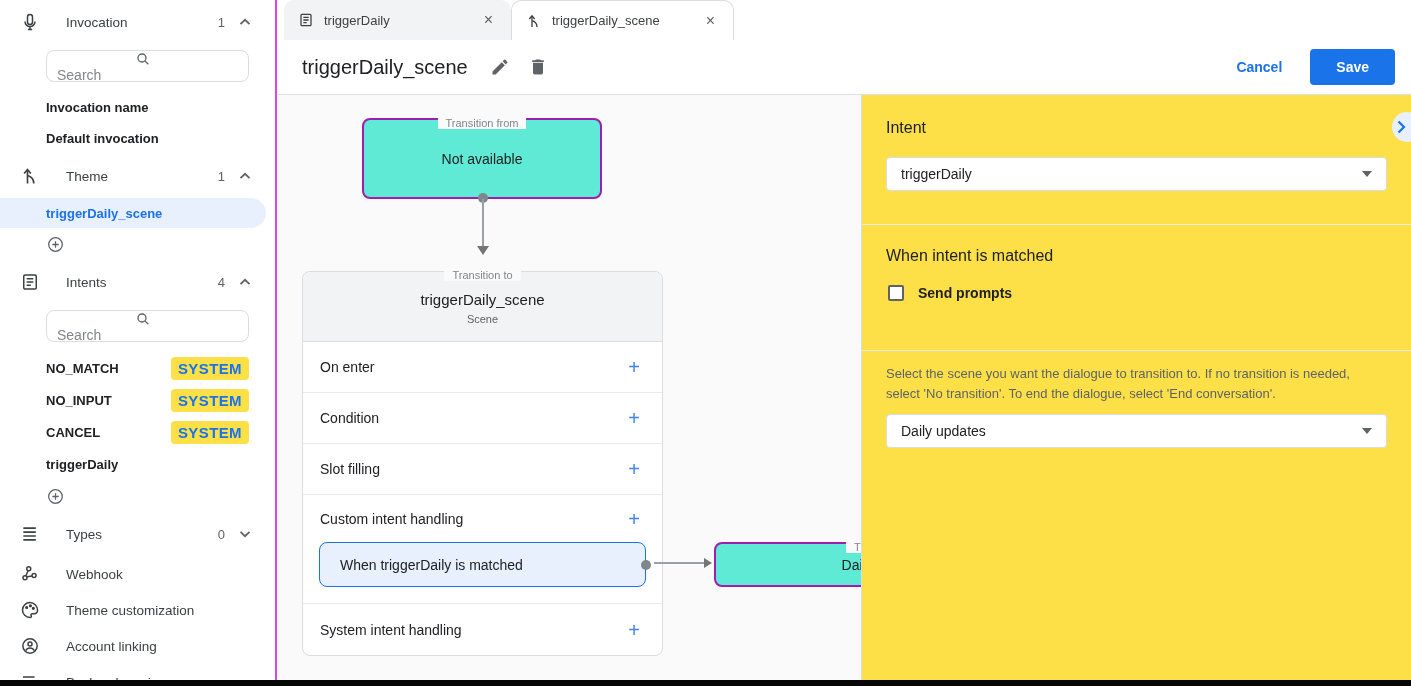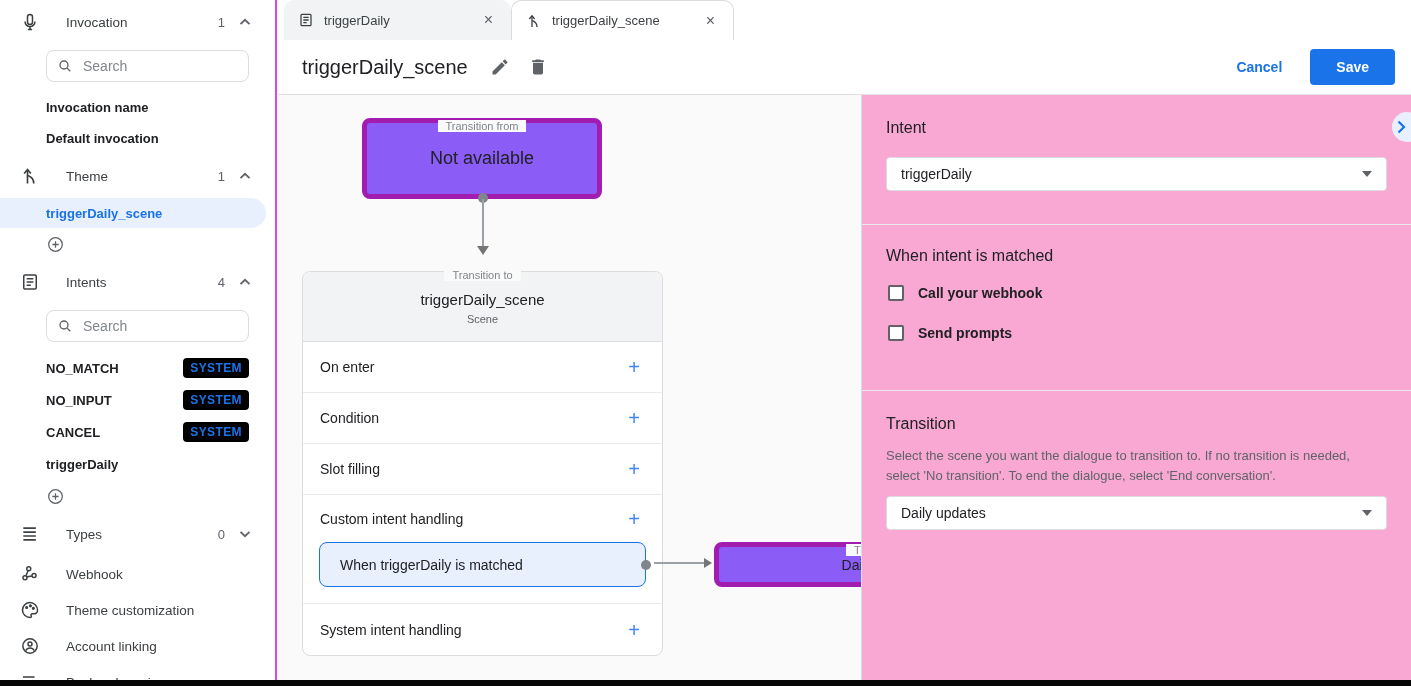--- a/index.html
+++ b/index.html
@@ -18,39 +18,39 @@
   .side-row {
     display: flex; align-items: center; height: 44px; padding: 0 24px 0 20px;
     font-size: 13.5px; color: #3c4043; cursor: pointer;
   }
   .side-row .icn { width: 20px; height: 20px; margin-right: 26px; flex: 0 0 auto; }
   .side-row .lbl { flex: 1; }
   .side-row .cnt { color: #5f6368; font-size: 13px; margin-right: 14px; }
   .searchbox {
     display: flex; align-items: center; height: 32px;
     margin: 6px 26px 10px 46px; border: 1px solid #dadce0; border-radius: 8px;
-    padding: 0 10px; background: #fff;
+    padding: 0 10px; background: #fff; flex-direction: column;
   }
   .searchbox input {
     border: none; outline: none; font-size: 14px; width: 100%;
     font-family: "Liberation Sans", sans-serif; color: #202124; background: transparent;
   }
   .searchbox input::placeholder { color: #80868b; }
   .searchbox .icn { width: 16px; height: 16px; margin-right: 10px; flex: 0 0 auto; }
   .side-item {
     height: 31px; display: flex; align-items: center; padding: 0 26px 0 46px;
     font-size: 13px; font-weight: bold; color: #202124; cursor: pointer;
   }
   .side-item.sel {
     background: #e8f0fe; color: #1a73e8; border-radius: 0 16px 16px 0;
     margin-right: 9px; height: 30px;
   }
   .side-item .badge {
-    margin-left: auto; background: #000000; color: #1a73e8;
-    font-size: 12px; font-weight: bold; letter-spacing: .4px;
+    margin-left: auto; background: #fde047; color: #1a73e8;
+    font-size: 15px; font-weight: bold; letter-spacing: .4px;
     padding: 3px 7px; border-radius: 4px;
   }
   .plusrow { height: 32px; display: flex; align-items: center; padding-left: 46px; cursor: pointer; }
   .nav-row { height: 36px; }
   .iv-items .side-item { cursor: pointer; }
 
   
   .main { position: absolute; left: 278px; top: 0; width: 1133px; height: 680px; }
 
   .tabbar { height: 40px; display: flex; align-items: flex-end; background: #fff; }
@@ -79,28 +79,28 @@
     background: #1a73e8; color: #fff; font-size: 14px; font-weight: bold;
     border: none; border-radius: 4px; height: 36px; padding: 0 26px; margin-left: 12px;
     cursor: pointer; font-family: "Liberation Sans", sans-serif;
   }
 
   .content { display: flex; height: 585px; }
 
   
   .canvas { position: relative; width: 583px; height: 585px; background: #fafafa; overflow: hidden; }
   .fbox {
-    position: absolute; background: #8b5cf6; border: 5px solid #a21caf; border-radius: 8px;
+    position: absolute; background: #5eead4; border: 2px solid #a21caf; border-radius: 8px;
   }
   .fbox .legend {
     position: absolute; top: -7px; left: 0; right: 0; text-align: center; pointer-events: none;
   }
   .fbox .legend span { background: #fafafa; padding: 0 8px; font-size: 11px; color: #80868b; }
   .from-box { left: 84px; top: 23px; width: 240px; height: 81px; }
-  .from-box .body { height: 100%; display: flex; align-items: center; justify-content: center; font-size: 18px; }
+  .from-box .body { height: 100%; display: flex; align-items: center; justify-content: center; font-size: 14px; }
 
   .conn-dot { position: absolute; width: 10px; height: 10px; border-radius: 50%; background: #80868b; }
   .vline { position: absolute; width: 2px; background: #9aa0a6; }
   .arrow-down {
     position: absolute; width: 0; height: 0;
     border-left: 6px solid transparent; border-right: 6px solid transparent; border-top: 9px solid #757575;
   }
   .hline { position: absolute; height: 2px; background: #9aa0a6; }
   .arrow-right {
     position: absolute; width: 0; height: 0;
@@ -132,21 +132,21 @@
     display: flex; align-items: center; padding-left: 20px; font-size: 14px; cursor: pointer;
   }
   .chip-wrap { border-bottom: 1px solid #e8eaed; }
   .chip .dot { position: absolute; right: -6px; top: 50%; margin-top: -5px; width: 10px; height: 10px; border-radius: 50%; background: #80868b; }
 
   .next-box { left: 436px; top: 447px; width: 340px; height: 45px; }
   .next-box .body { height: 100%; display: flex; align-items: center; justify-content: center; font-size: 14px; }
 
   
   .panel {
-    position: relative; width: 550px; height: 585px; background: #f9a8d4;
+    position: relative; width: 550px; height: 585px; background: #fde047;
     border-left: 1px solid #dadce0; overflow: hidden;
   }
   .collapse-btn {
     position: absolute; top: 17px; right: -11px; width: 30px; height: 30px;
     border-radius: 50%; background: #e8f0fe; display: flex; align-items: center;
     justify-content: center; padding-right: 12px; cursor: pointer;
   }
   .p-h { font-size: 16px; color: #202124; font-weight: normal; margin: 24px 24px 0; }
   .select {
     display: flex; align-items: center; margin: 20px 24px 0; height: 34px;
@@ -457,30 +457,25 @@
       <div class="select">
         <span>triggerDaily</span>
         <span class="caret"></span>
       </div>
 
       <hr class="divider div1">
 
       <h2 class="p-h" style="margin-top:22px">When intent is matched</h2>
       <div class="cb-row">
         <span class="cb"></span>
-        <span class="cb-lbl">Call your webhook</span>
-      </div>
-      <div class="cb-row">
-        <span class="cb"></span>
         <span class="cb-lbl">Send prompts</span>
       </div>
 
       <hr class="divider div2">
 
-      <h2 class="p-h">Transition</h2>
       <p class="p-desc">Select the scene you want the dialogue to transition to. If no transition is needed, select 'No transition'. To end the dialogue, select 'End conversation'.</p>
       <div class="select" style="margin-top:10px">
         <span>Daily updates</span>
         <span class="caret"></span>
       </div>
     </div>
   </div>
 </div>
 
 <div class="bottombar"></div>

